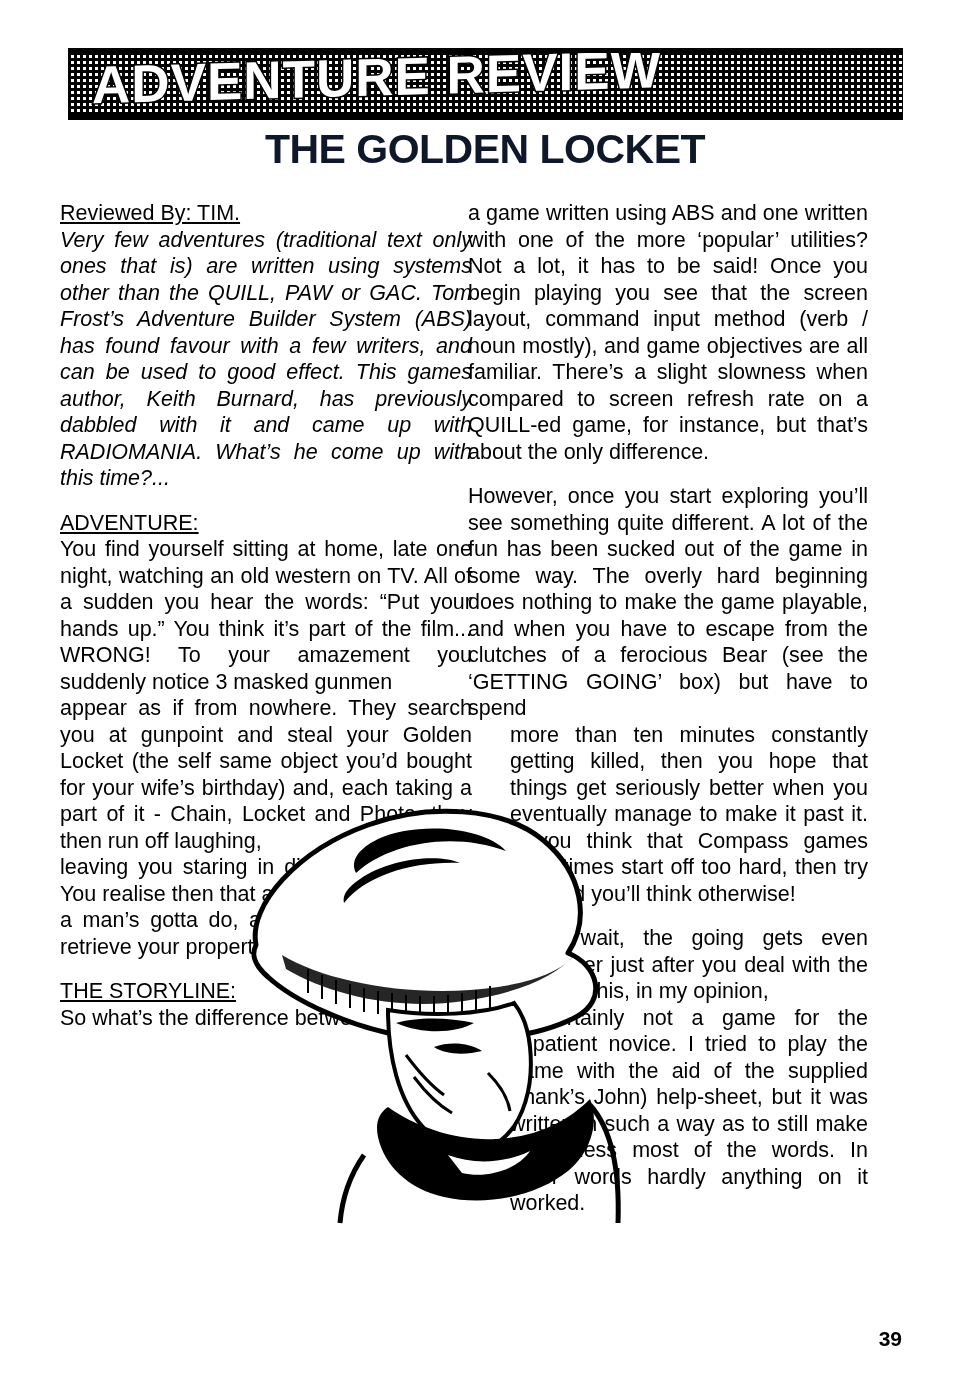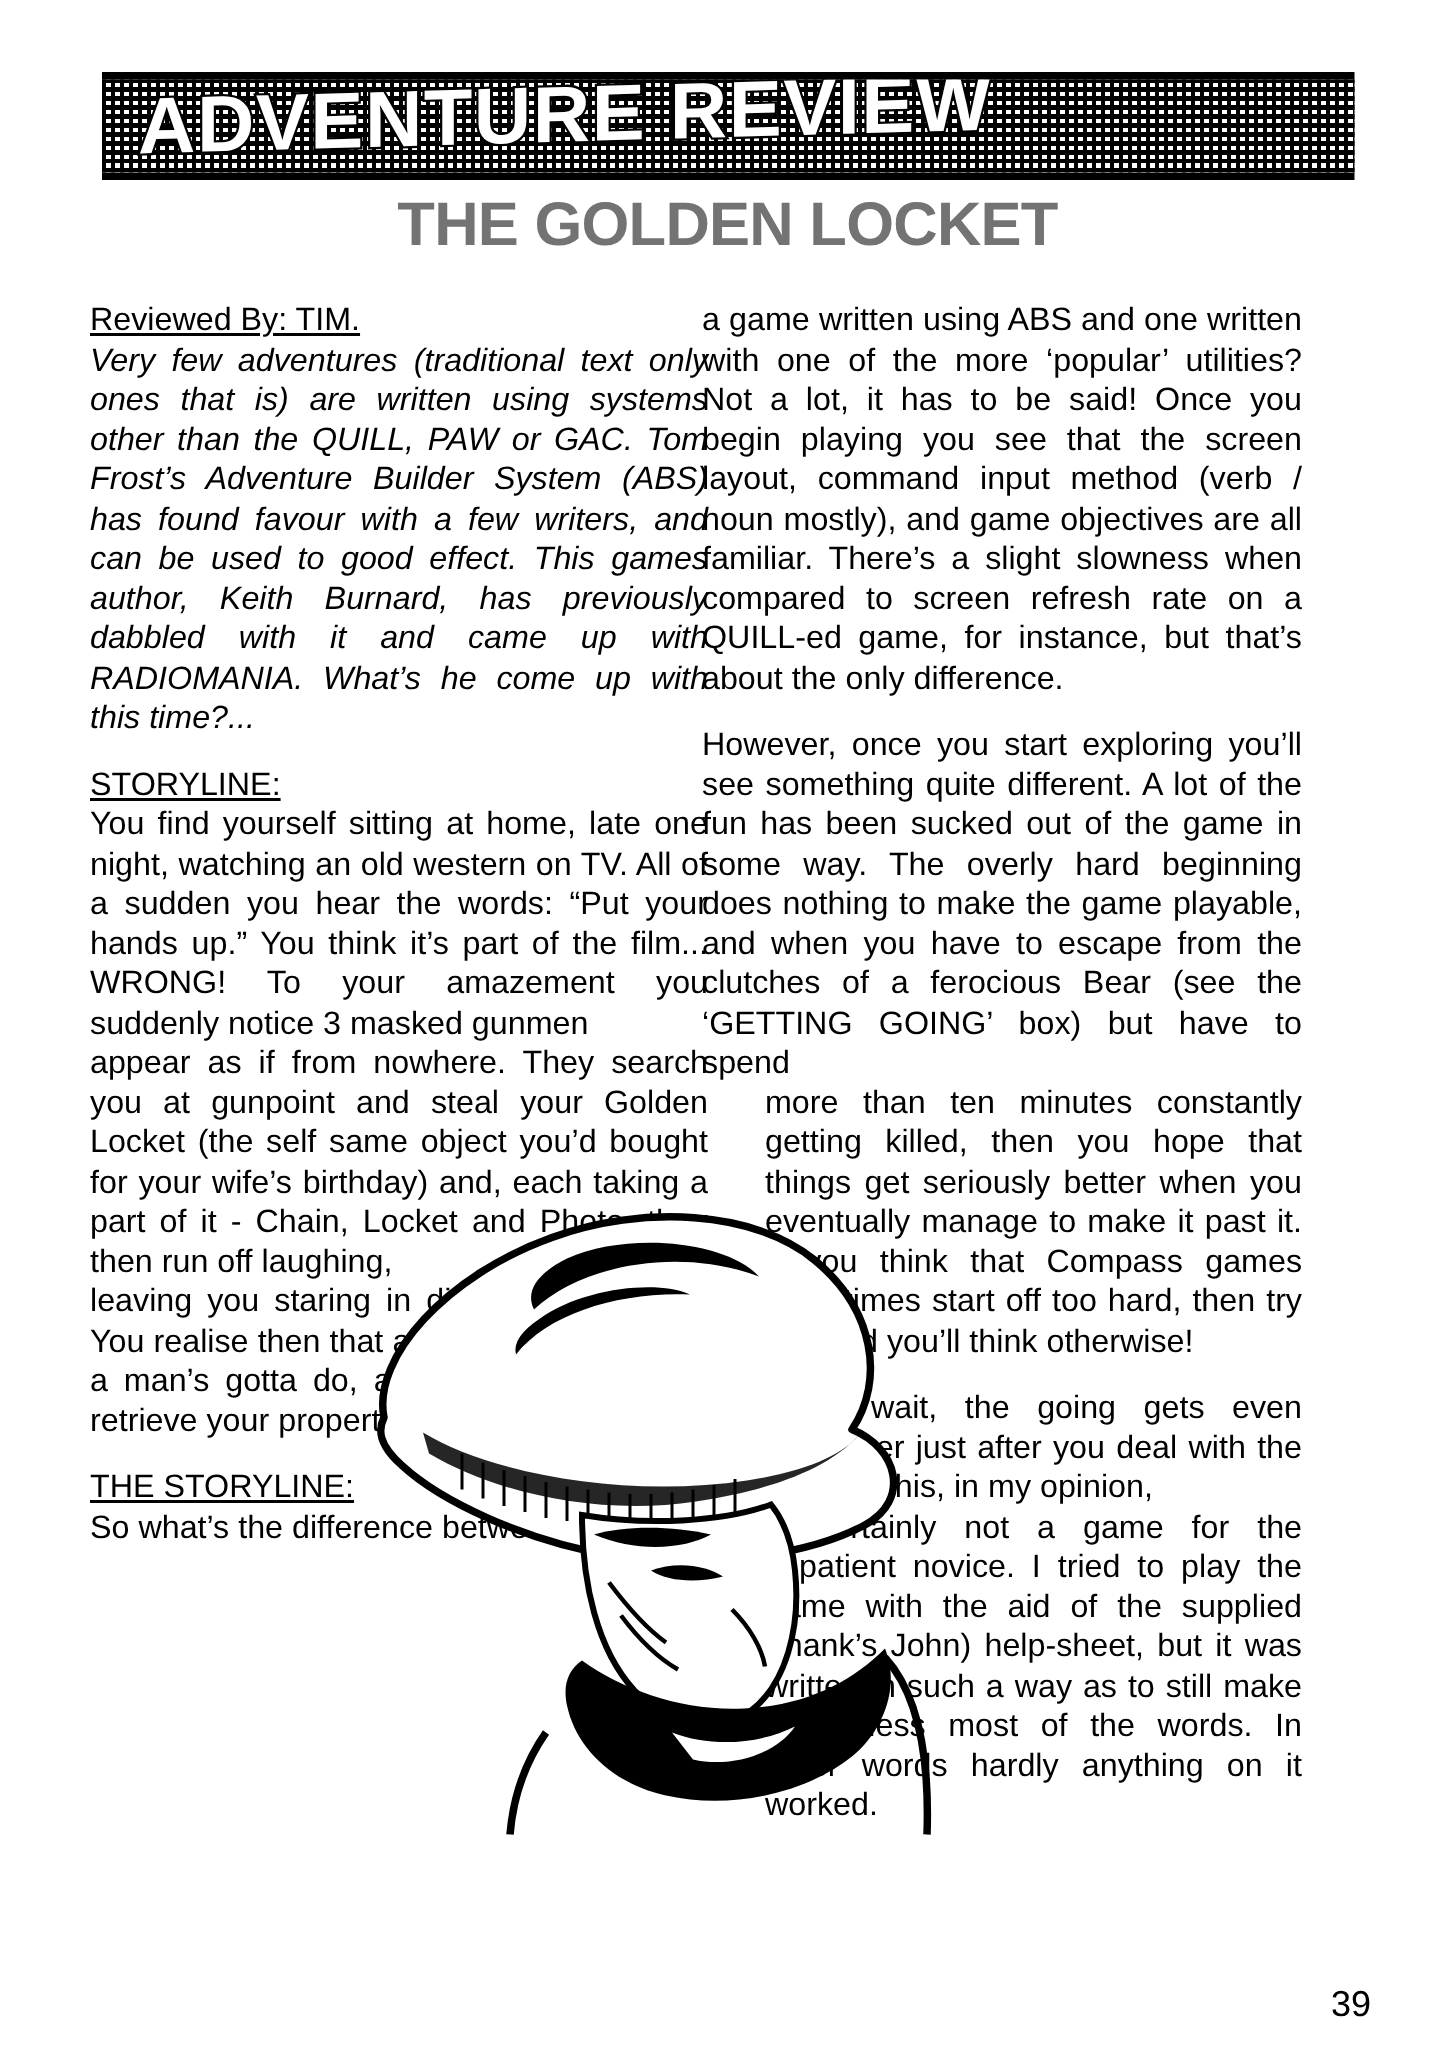--- a/index.html
+++ b/index.html
@@ -63,21 +63,21 @@
   
   .main-title {
     position: absolute;
     left: 0;
     top: 126px;
     width: 970px;
     text-align: center;
     font-size: 41px;
     font-weight: bold;
     letter-spacing: -0.5px;
-    color: #737373;
+    color: #0f172a;
   }
 
   
   .col {
     position: absolute;
     top: 200px;
     font-size: 21.5px;
     line-height: 26.5px;
   }
   .col-left {
@@ -119,24 +119,24 @@
     position: absolute;
     left: 238px;
     top: 755px;
     width: 400px;
     height: 470px;
     pointer-events: none;
   }
 
   .page-number {
     position: absolute;
-    right: 56px;
+    right: 68px;
     bottom: 24px;
-    font-size: 24px;
-    font-weight: normal;
+    font-size: 21px;
+    font-weight: bold;
   }
 </style>
 </head>
 <body>
 
 <div class="page">
 
   <div class="banner">
     <div class="banner-skew">
       <div class="banner-title">ADVENTURE REVIEW</div>
@@ -144,21 +144,21 @@
   </div>
 
   <div class="main-title">THE GOLDEN LOCKET</div>
 
   <div class="col col-left">
 
     <p class="para label">Reviewed By: TIM.</p>
 
     <p class="para italic">Very few adventures (traditional text only ones that is) are written using systems other than the QUILL, PAW or GAC. Tom Frost’s Adventure Builder System (ABS) has found favour with a few writers, and can be used to good effect. This games author, Keith Burnard, has previously dabbled with it and came up with RADIOMANIA. What’s he come up with this time?...</p>
 
-    <p class="para label">STORYLINE:</p>
+    <p class="para label">ADVENTURE:</p>
 
     <p class="para tight">You find yourself sitting at home, late one night, watching an old western on TV. All of a sudden you hear the words: “Put your hands up.” You think it’s part of the film... WRONG! To your amazement you suddenly notice 3 masked gunmen</p>
 
     <div class="shape-left"></div>
 
     <p class="para tight">appear as if from nowhere. They search you at gunpoint and steal your Golden Locket (the self same object you’d bought for your wife’s birthday) and, each taking a part of it - Chain, Locket and Photo, they then run off laughing,</p>
 
     <p class="para">leaving you staring in disbelief at the TV. You realise then that a man’s gotta do what a man’s gotta do, and so you set out to retrieve your property.</p>
 
     <p class="para label">THE STORYLINE:</p>

